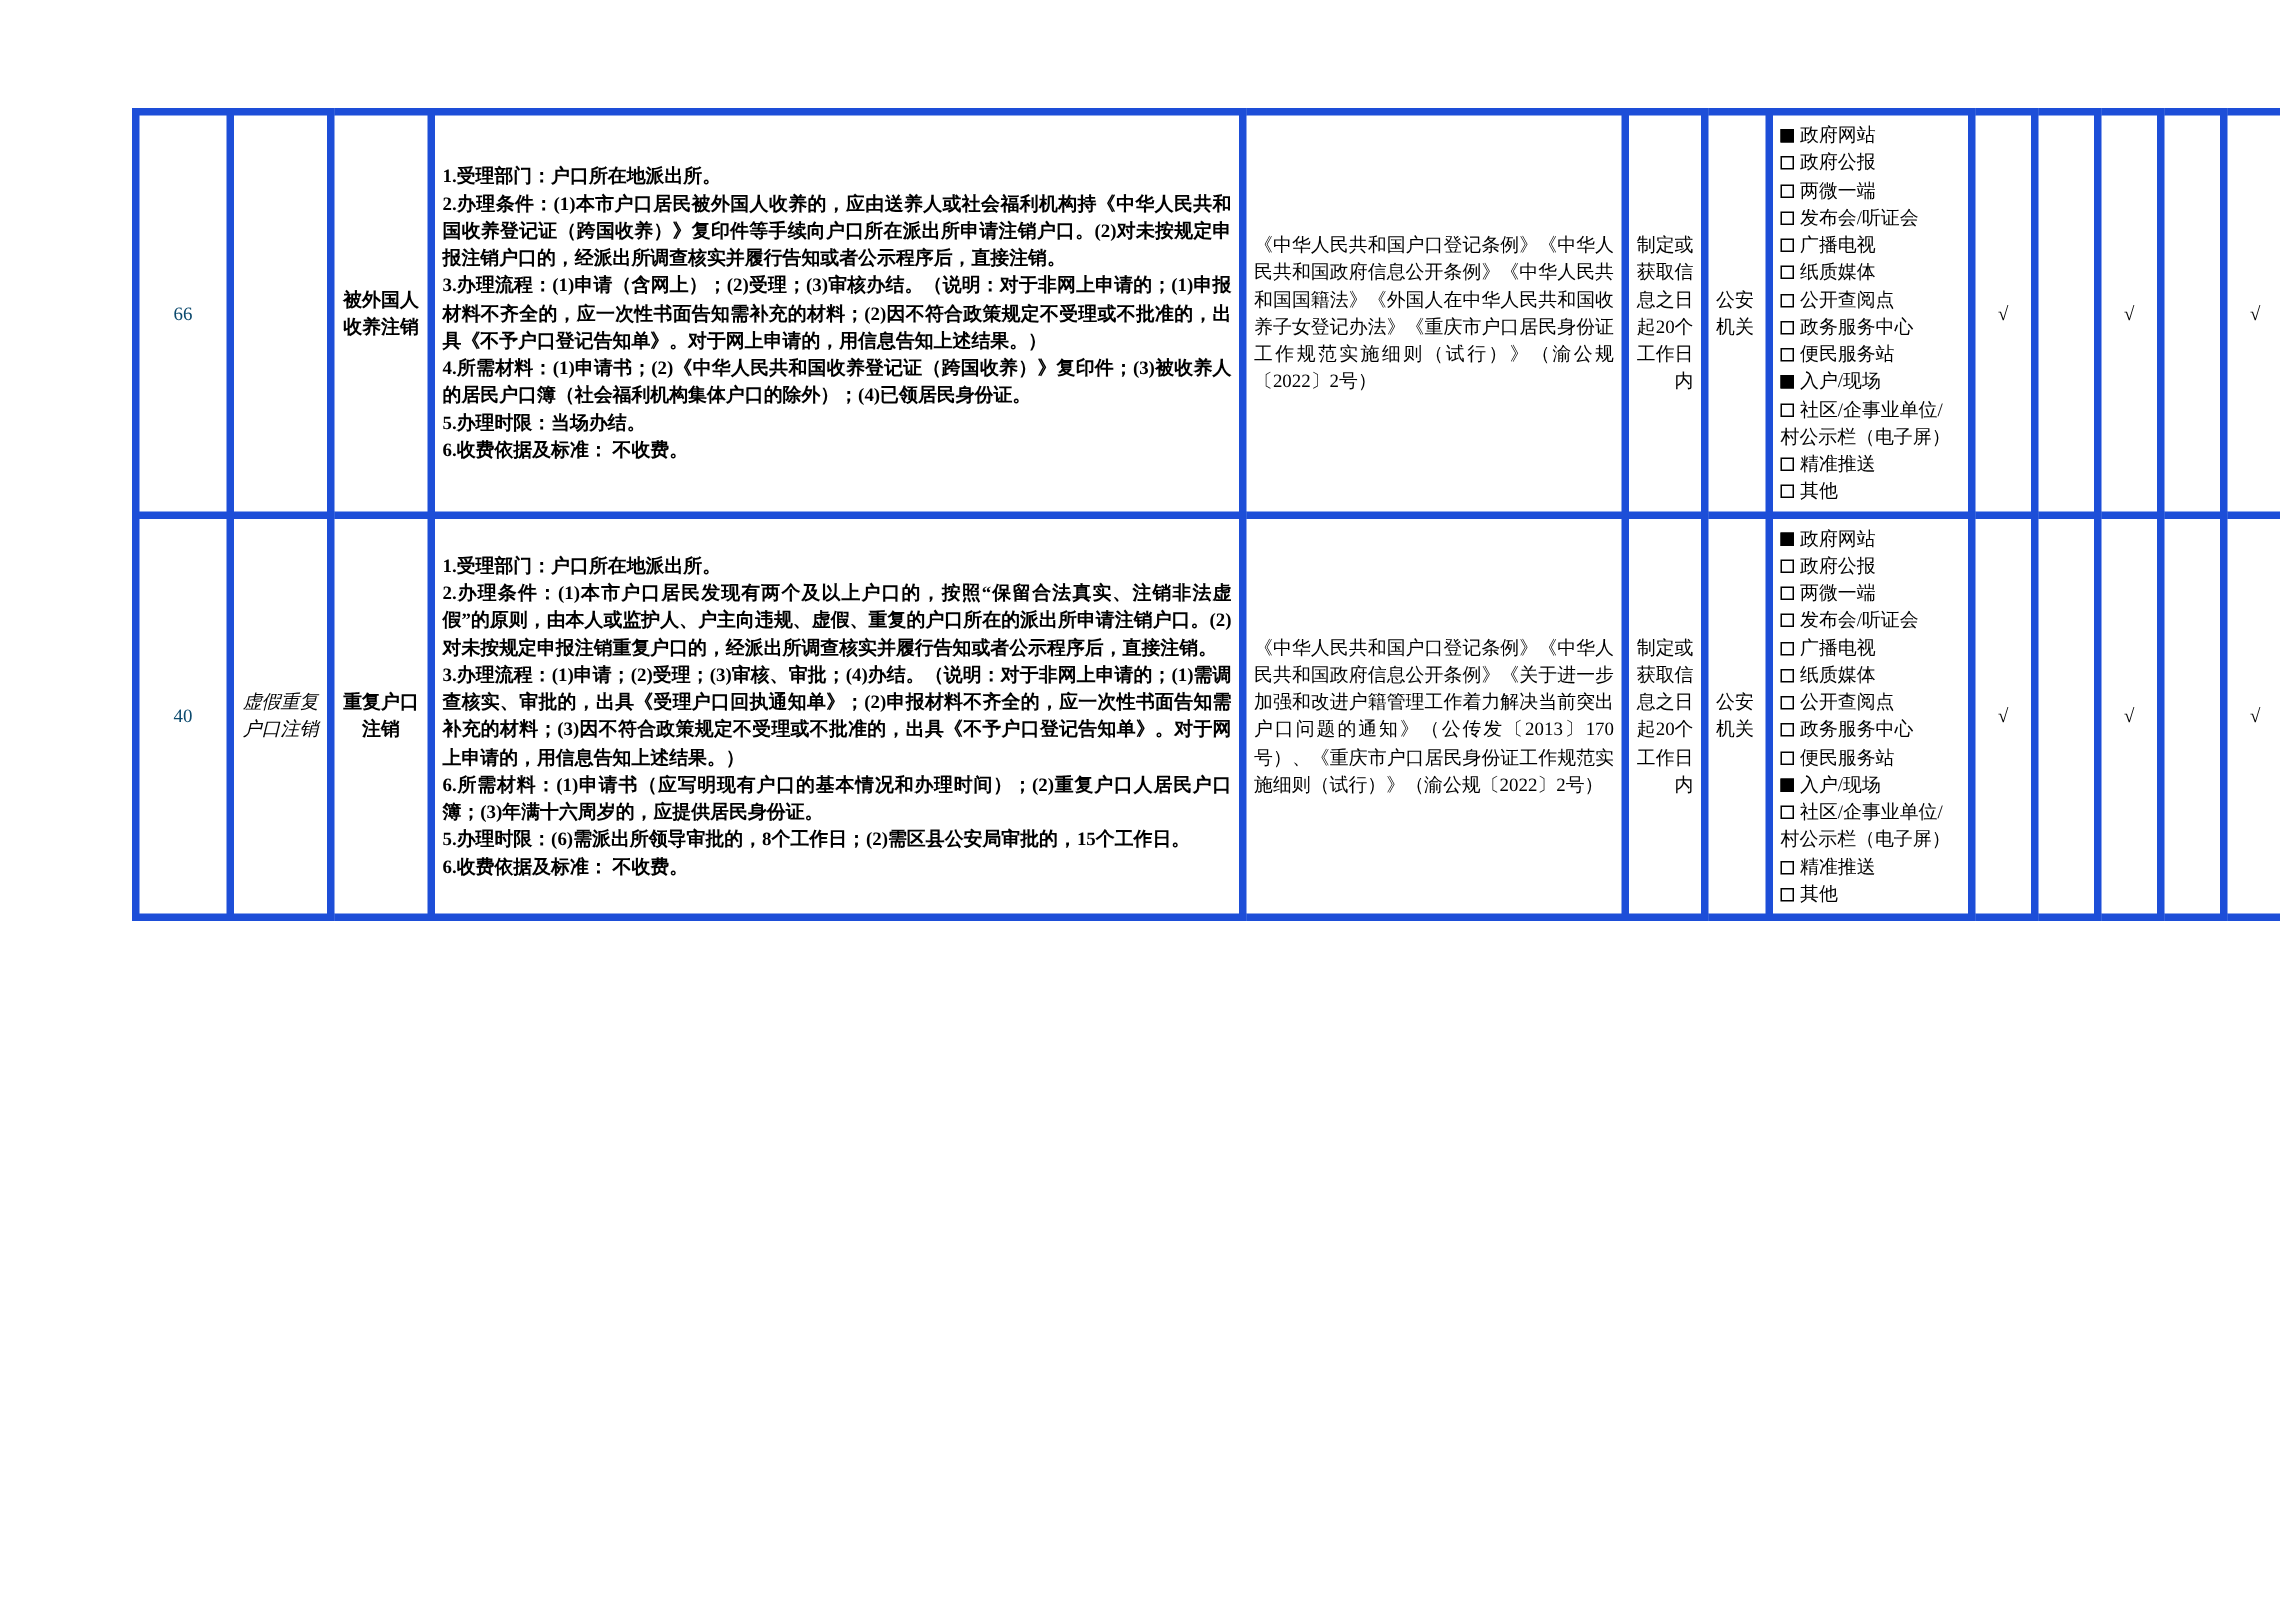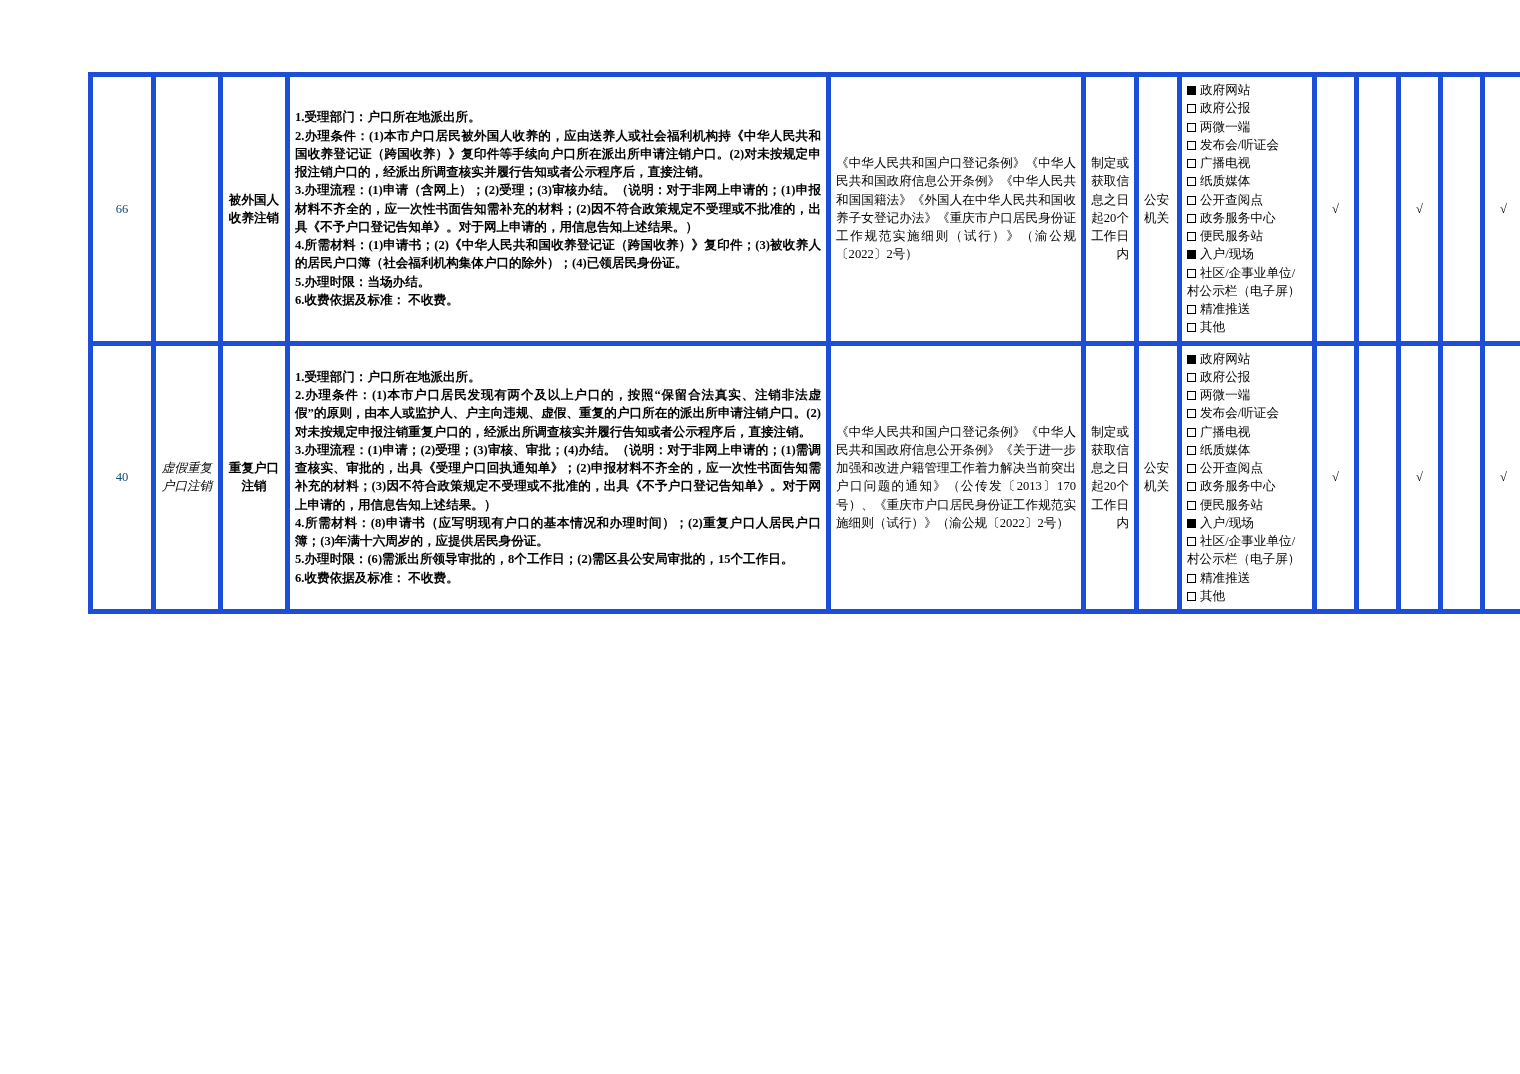--- a/index.html
+++ b/index.html
@@ -161,21 +161,21 @@
 
       <tr>
         <td class="col-no">40</td>
         <td class="col-cat">虚假重复户口注销</td>
         <td class="col-item">重复户口注销</td>
         <td class="col-content">
           <div class="content-body">
             <p>1.受理部门：户口所在地派出所。</p>
             <p>2.办理条件：(1)本市户口居民发现有两个及以上户口的，按照“保留合法真实、注销非法虚假”的原则，由本人或监护人、户主向违规、虚假、重复的户口所在的派出所申请注销户口。(2)对未按规定申报注销重复户口的，经派出所调查核实并履行告知或者公示程序后，直接注销。</p>
             <p>3.办理流程：(1)申请；(2)受理；(3)审核、审批；(4)办结。（说明：对于非网上申请的；(1)需调查核实、审批的，出具《受理户口回执通知单》；(2)申报材料不齐全的，应一次性书面告知需补充的材料；(3)因不符合政策规定不受理或不批准的，出具《不予户口登记告知单》。对于网上申请的，用信息告知上述结果。）</p>
-            <p>4.所需材料：(8)申请书（应写明现有户口的基本情况和办理时间）；(2)重复户口人居民户口簿；(3)年满十六周岁的，应提供居民身份证。</p>
+            <p>6.所需材料：(1)申请书（应写明现有户口的基本情况和办理时间）；(2)重复户口人居民户口簿；(3)年满十六周岁的，应提供居民身份证。</p>
             <p>5.办理时限：(6)需派出所领导审批的，8个工作日；(2)需区县公安局审批的，15个工作日。</p>
             <p>6.收费依据及标准：  不收费。</p>
           </div>
         </td>
         <td class="col-basis">《中华人民共和国户口登记条例》《中华人民共和国政府信息公开条例》《关于进一步加强和改进户籍管理工作着力解决当前突出户口问题的通知》（公传发〔2013〕170号）、《重庆市户口居民身份证工作规范实施细则（试行）》（渝公规〔2022〕2号）</td>
         <td class="col-time">制定或获取信息之日起20个工作日内</td>
         <td class="col-dept">公安机关</td>
         <td class="col-channel">
           <div class="channel-line"><span class="box filled"></span><span>政府网站</span></div>
           <div class="channel-line"><span class="box"></span><span>政府公报</span></div>

